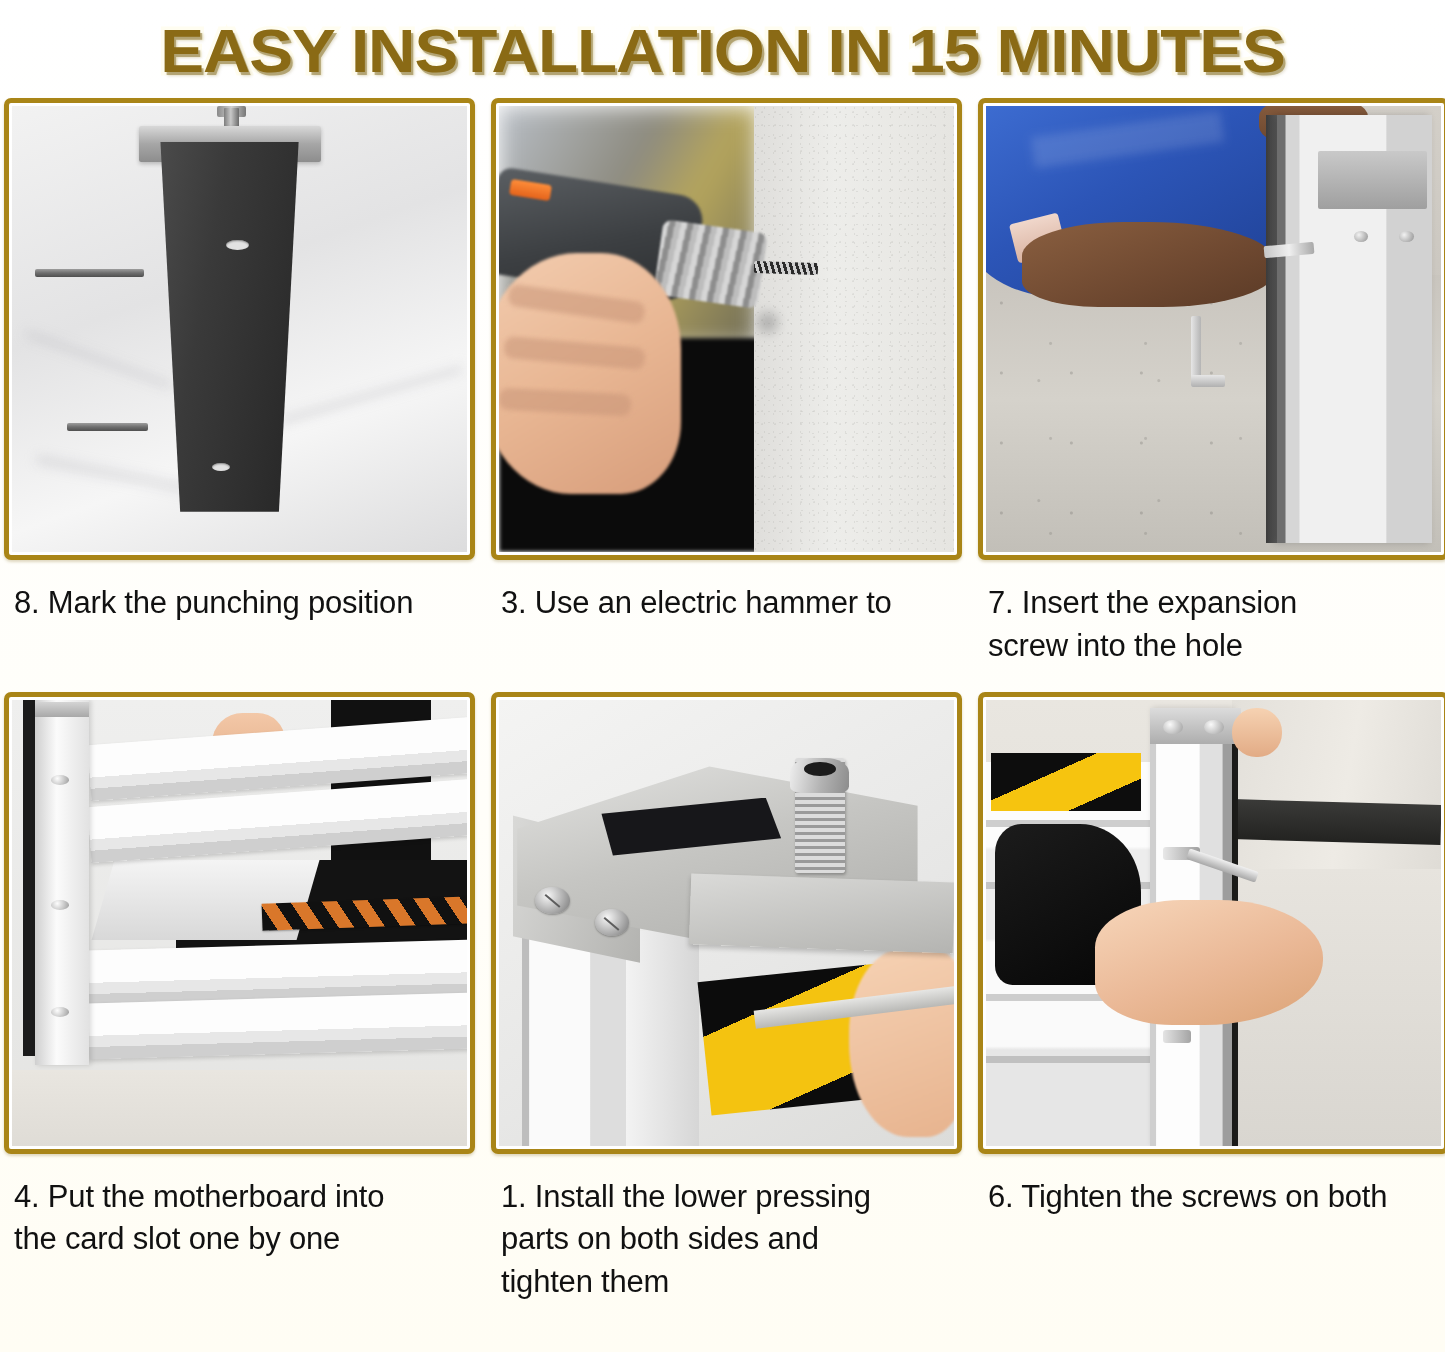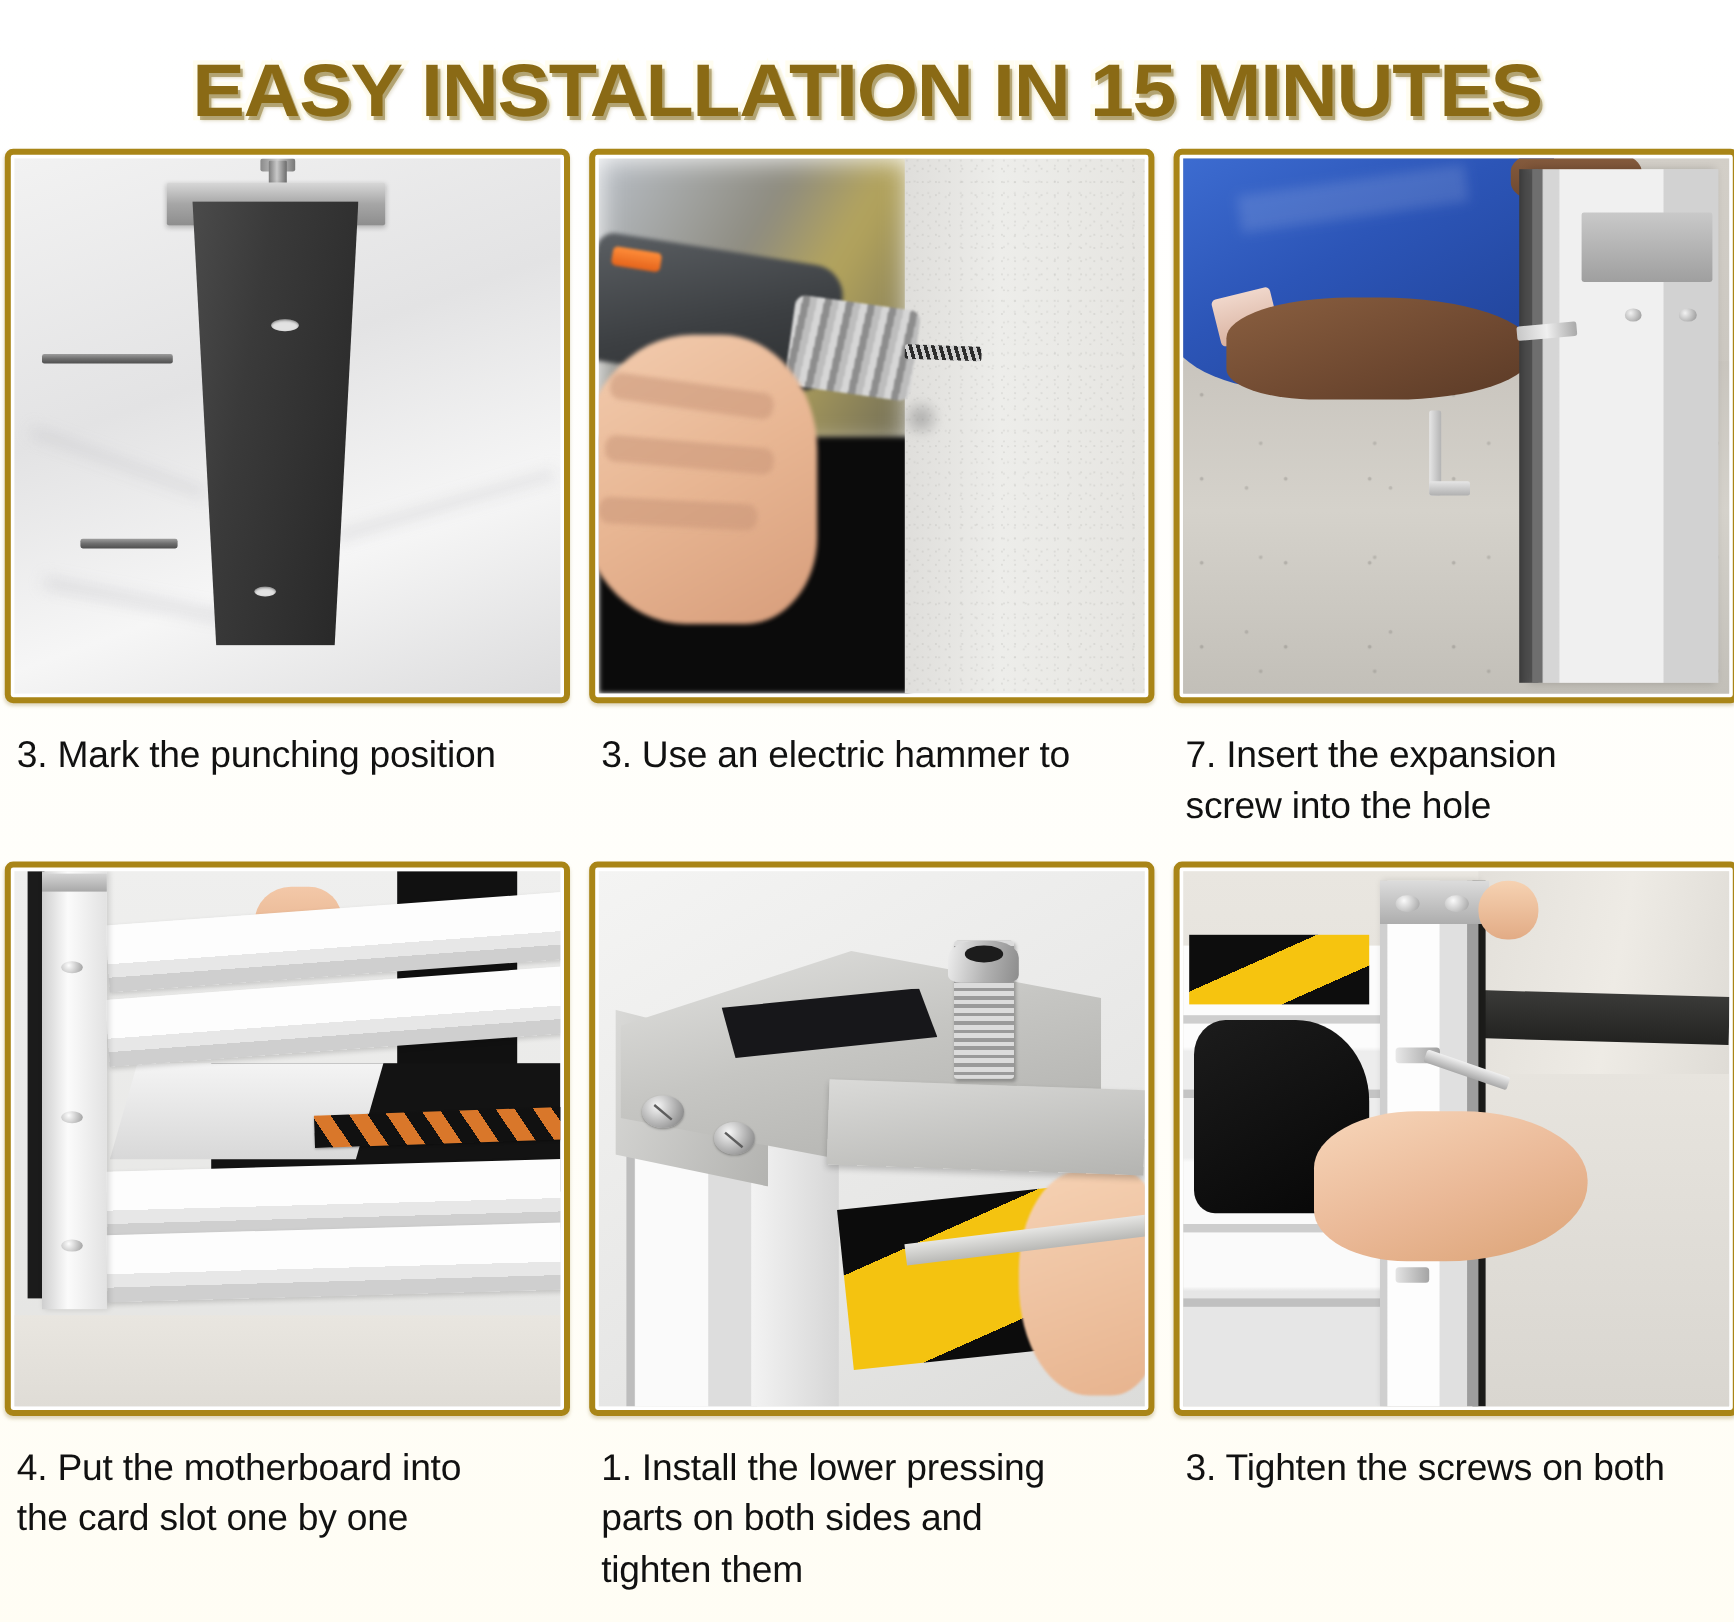--- a/index.html
+++ b/index.html
@@ -20,21 +20,20 @@
   }
 
   
   .title-bar {
     width: 100%;
     height: 98px;
     display: flex;
     align-items: center;
     justify-content: center;
     padding-top: 4px;
-    margin-top: 26px;
   }
   .title-text {
     font-family: "Liberation Sans", sans-serif;
     font-weight: bold;
     font-size: 62px;
     line-height: 1;
     letter-spacing: -1px;
     transform: scaleX(1.06);
     color: #8a6a15;
     white-space: nowrap;
@@ -507,21 +506,21 @@
             <div class="top-bolt"></div>
             <div class="cap-plate"></div>
             <div class="post"></div>
             <div class="hole-1"></div>
             <div class="hole-2"></div>
             <div class="pin-1"></div>
             <div class="pin-2"></div>
           </div>
         </div>
         <div class="caption">
-          <span class="cap-line">3. Mark the punching position</span>
+          <span class="cap-line">8. Mark the punching position</span>
         </div>
       </div>
 
       <div class="cell">
         <div class="frame">
           <div class="photo p2">
             <div class="bg-blur-top"></div>
             <div class="bg-dark"></div>
             <div class="wall"></div>
             <div class="drill-body"></div>
@@ -642,19 +641,19 @@
             <div class="s2"></div>
             <div class="screw-mid"></div>
             <div class="screw-low"></div>
             <div class="key6"></div>
             <div class="sleeve"></div>
             <div class="hand6"></div>
             <div class="thumb6"></div>
           </div>
         </div>
         <div class="caption">
-          <span class="cap-line">3. Tighten the screws on both</span>
+          <span class="cap-line">6. Tighten the screws on both</span>
         </div>
       </div>
 
     </div>
   </div>
 </div>
 
 </body></html>

